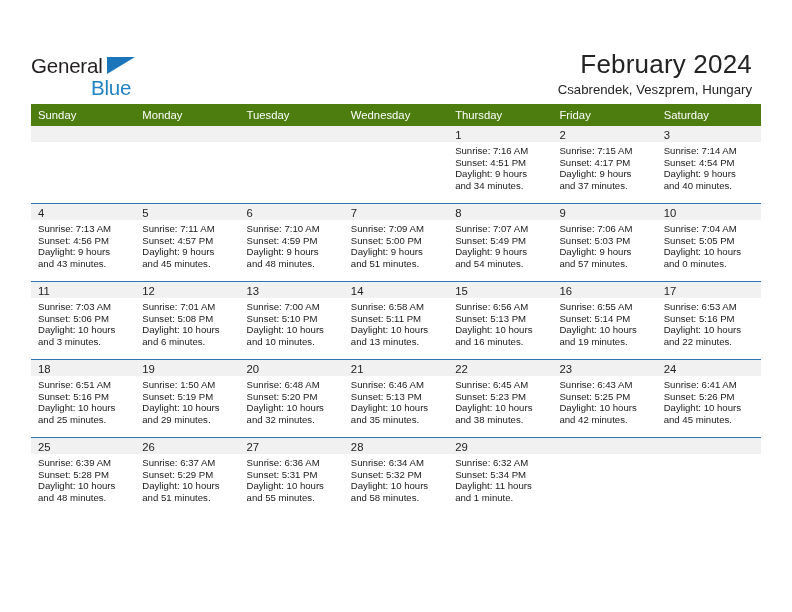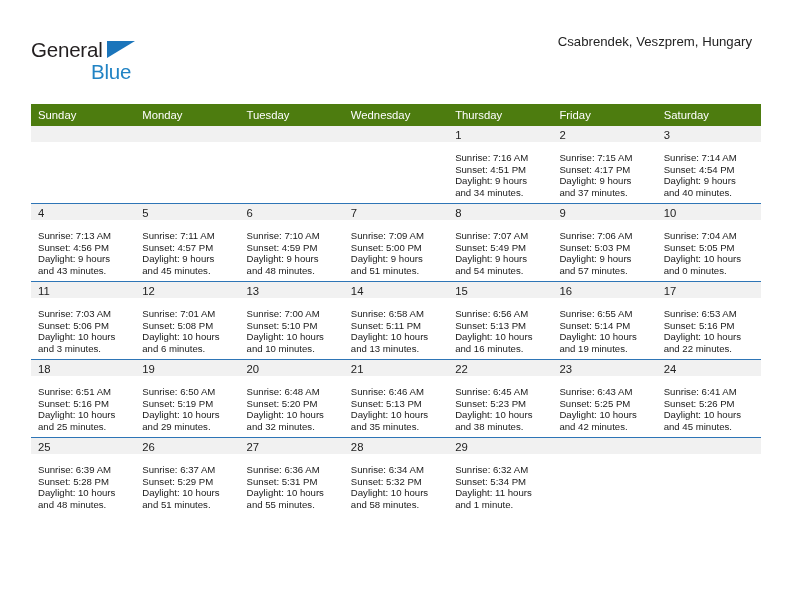--- a/index.html
+++ b/index.html
@@ -18,21 +18,21 @@
     position: relative;
     width: 792px;
     height: 612px;
     box-sizing: border-box;
   }
 
   
   .header {
     position: absolute;
     left: 0;
-    top: 0;
+    top: 16px;
     width: 792px;
     height: 104px;
   }
   .brand {
     position: absolute;
     left: 31px;
     top: 38px;
     width: 120px;
     height: 46px;
   }
@@ -126,21 +126,21 @@
     padding: 2px 0 0 7px;
     box-sizing: border-box;
     font-size: 11.3px;
     line-height: 14px;
     color: #222222;
   }
   .daycell.empty .daynum-band {
     background: #f1f1f1;
   }
   .dayinfo {
-    padding: 10px 5px 0 7px;
+    padding: 3px 5px 0 7px;
     font-size: 9.6px;
     line-height: 11.6px;
     color: #1a1a1a;
   }
   .dayinfo div {
     white-space: nowrap;
   }
 </style>
 </head>
 <body>
@@ -149,20 +149,21 @@
 
   <div class="header">
 
     <div class="brand">
       <span class="brand-general">General</span>
       <span class="brand-triangle"></span>
       <span class="brand-blue">Blue</span>
     </div>
 
     <div class="title-block">
+      <div class="cal-title">February 2024</div>
       <div class="cal-subtitle">Csabrendek, Veszprem, Hungary</div>
     </div>
 
   </div>
 
   <table class="calendar">
     <thead>
       <tr>
         <th>Sunday</th>
         <th>Monday</th>
@@ -396,21 +397,21 @@
                 <div>Sunset: 5:16 PM</div>
                 <div>Daylight: 10 hours</div>
                 <div>and 25 minutes.</div>
               </div>
             </div>
           </td>
           <td>
             <div class="daycell">
               <div class="daynum-band">19</div>
               <div class="dayinfo">
-                <div>Sunrise: 6:50 AM</div>
+                <div>Sunrise: 1:50 AM</div>
                 <div>Sunset: 5:19 PM</div>
                 <div>Daylight: 10 hours</div>
                 <div>and 29 minutes.</div>
               </div>
             </div>
           </td>
           <td>
             <div class="daycell">
               <div class="daynum-band">20</div>
               <div class="dayinfo">

